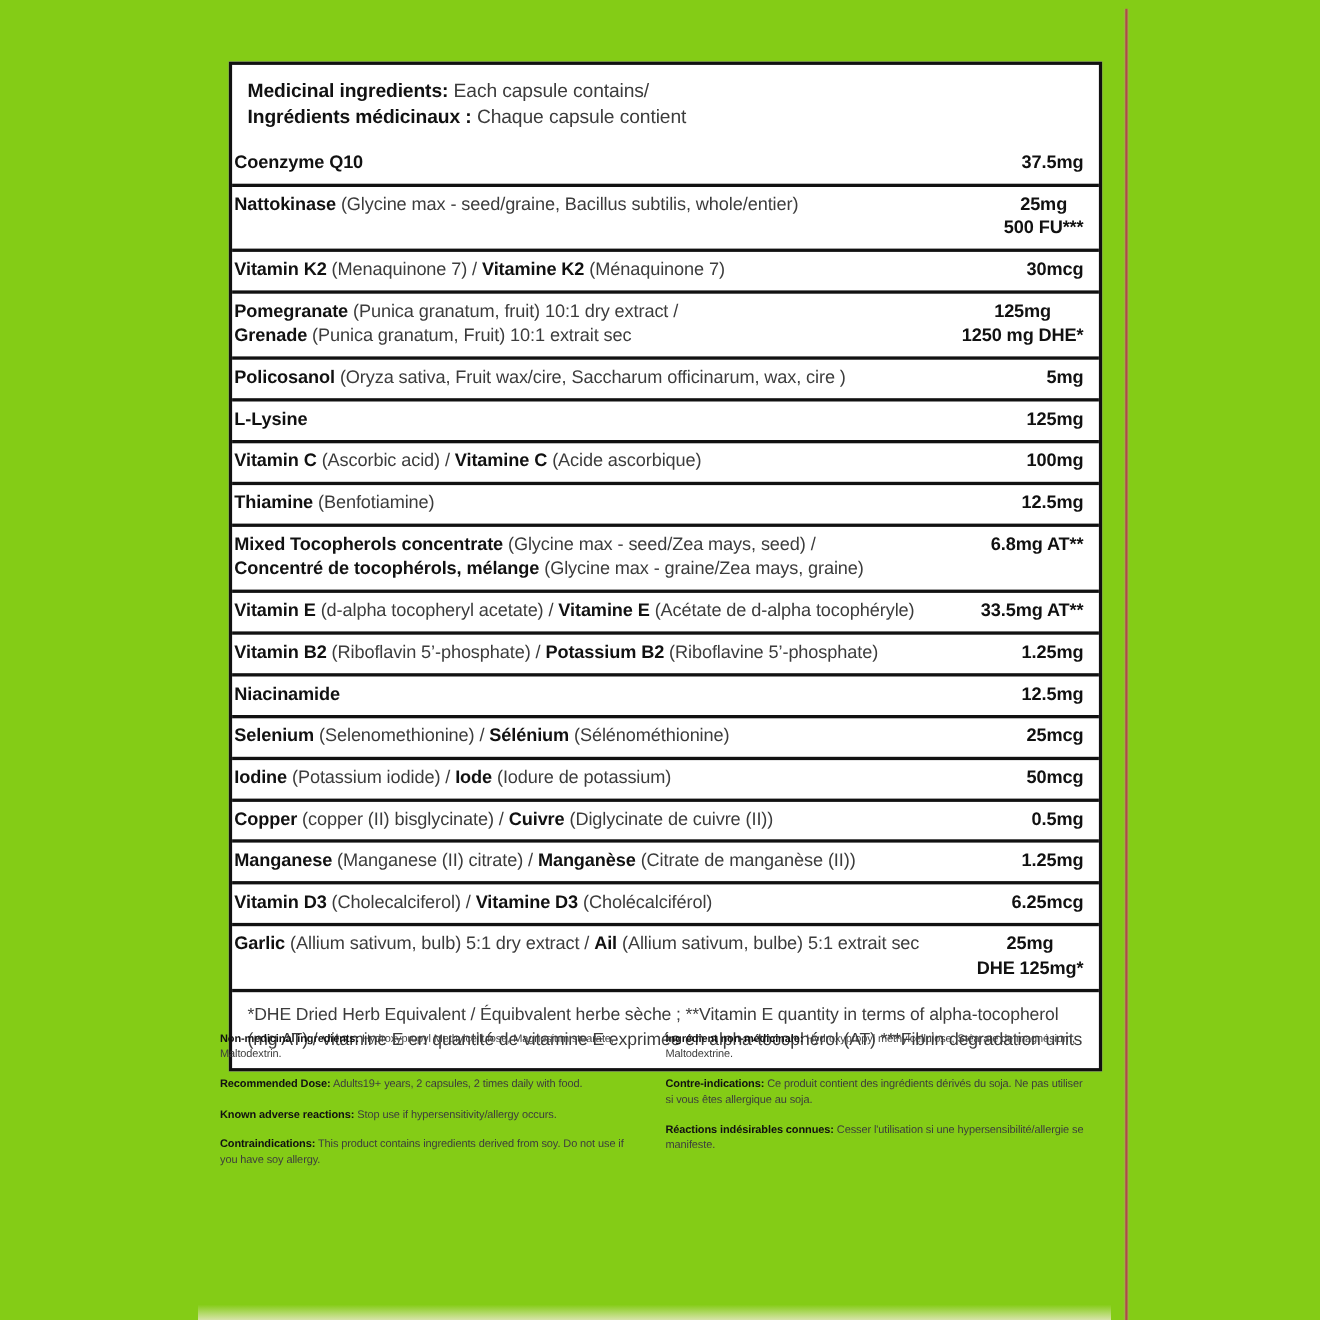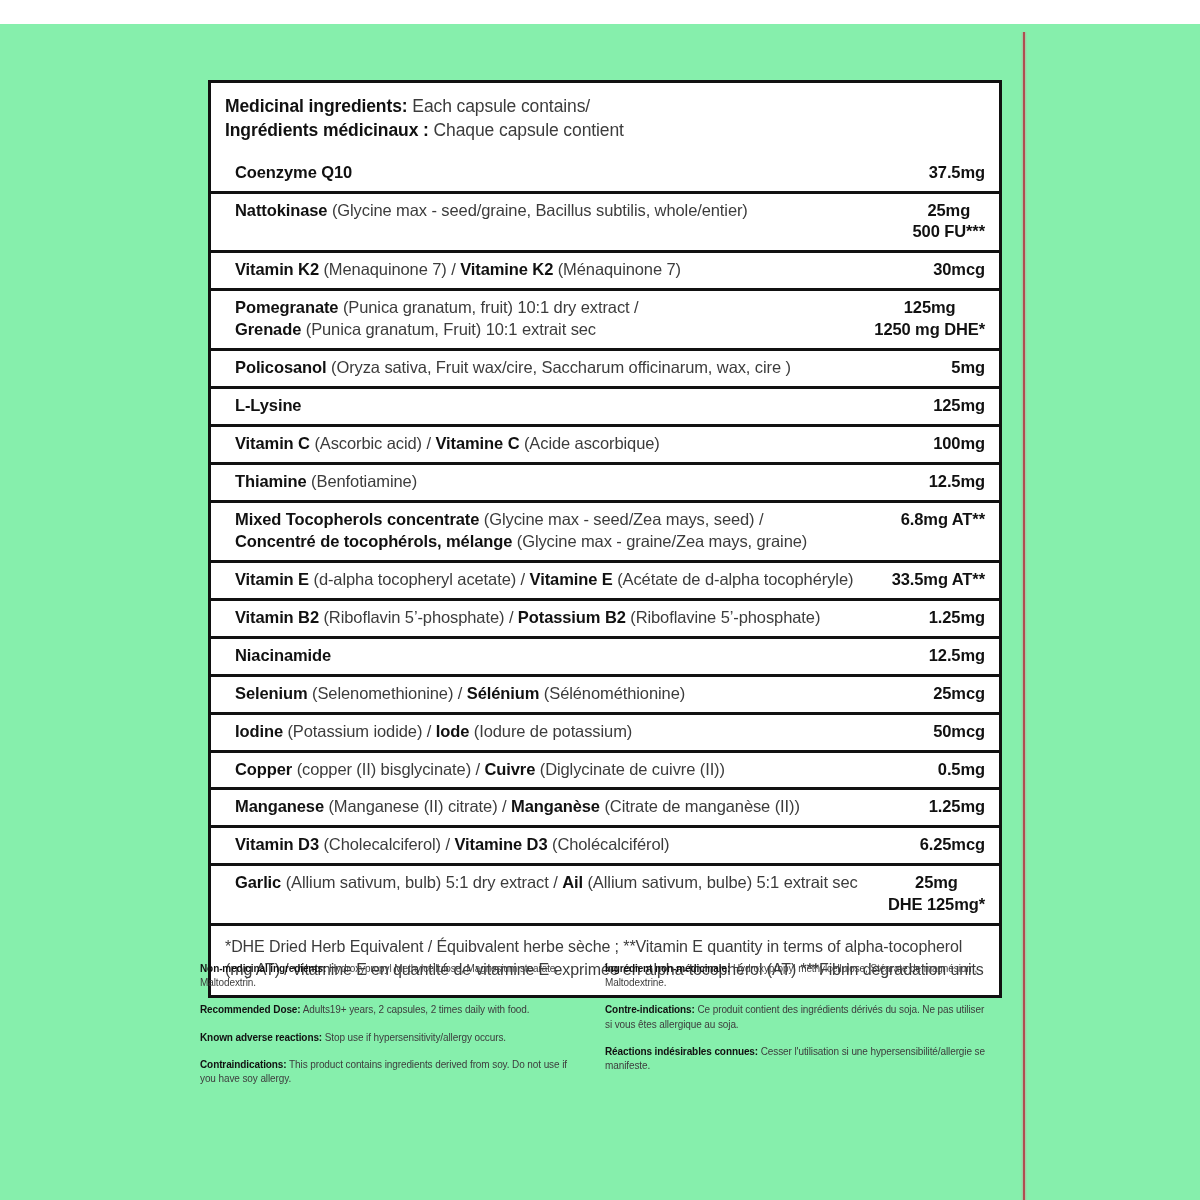--- a/index.html
+++ b/index.html
@@ -12,22 +12,21 @@
     height: 1200px;
     overflow: hidden;
     font-family: "Liberation Sans", sans-serif;
     color: #1a1a1a;
     position: relative;
   }
 
   .page {
     position: absolute;
     inset: 0;
-    background: #86efac;
-    margin-top: 24px;
+    background: #84cc16;
   }
 
   
   .edge-rule {
     position: absolute;
     left: 1023px;
     top: 8px;
     width: 2px;
     height: 1192px;
     background: #b03a43;
@@ -59,21 +58,21 @@
     width: 794px;
     border: 3px solid #111111;
     box-sizing: border-box;
     background: #ffffff;
   }
 
   .row {
     display: flex;
     align-items: flex-start;
     justify-content: space-between;
-    padding: 6px 14px 7px 24px;
+    padding: 6px 14px 7px 2px;
     border-top: 3px solid #111111;
     box-sizing: border-box;
     gap: 10px;
   }
   .row:first-child { border-top: none; }
 
   .row .name {
     flex: 1 1 auto;
     font-size: 16.5px;
     line-height: 1.33;

